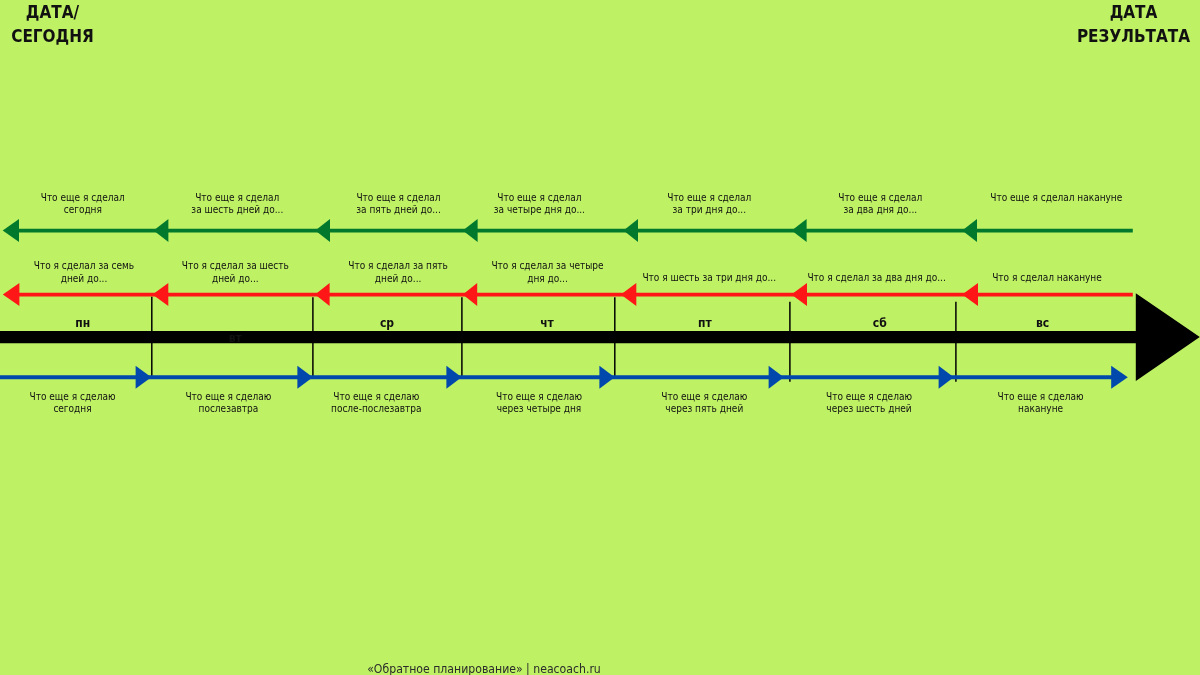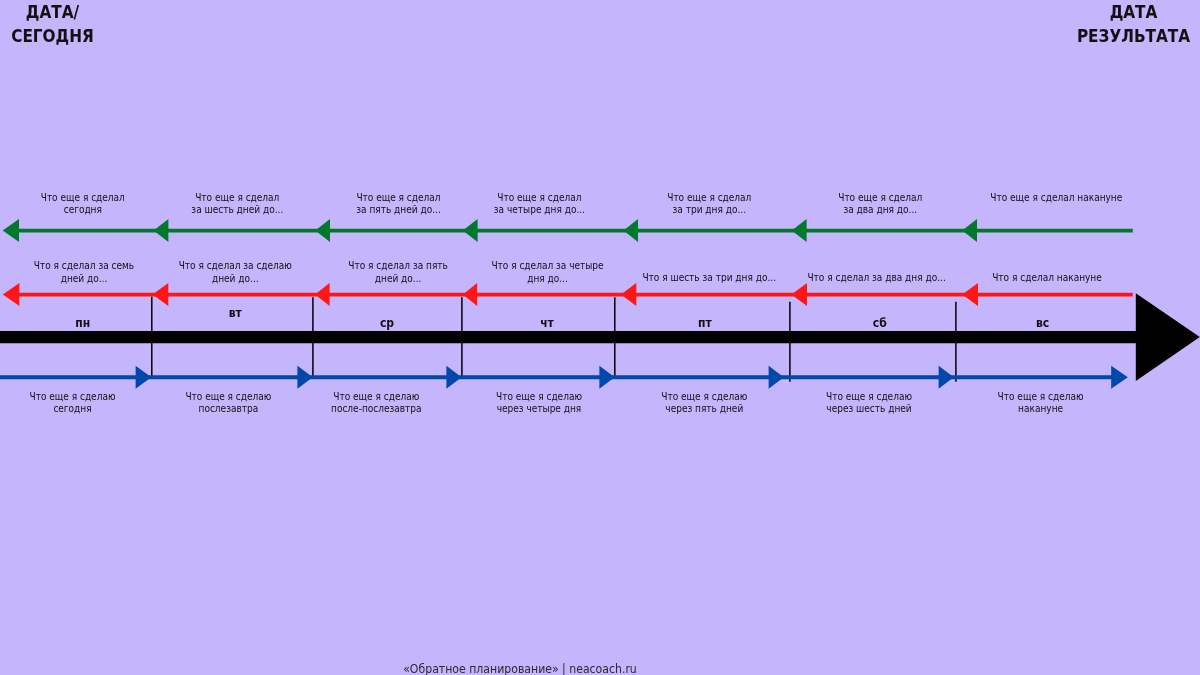--- a/index.html
+++ b/index.html
@@ -1,30 +1,30 @@
 <!DOCTYPE html>
 <html><head>
 <meta charset="utf-8">
 <title>timeline</title>
 <style>
   html,body{margin:0;padding:0;}
   body{width:1200px;height:675px;background:#d9d9d9;overflow:hidden;
        font-family:"DejaVu Sans Condensed","DejaVu Sans",sans-serif;
        -webkit-font-smoothing:antialiased;}
-  .stage{position:relative;width:1200px;height:675px;background:#c4b5fd;}
+  .stage{position:relative;width:1200px;height:675px;background:#bef264;}
   svg.diagram{position:absolute;left:0;top:0;}
   .hdr{position:absolute;font-weight:bold;font-size:17px;line-height:24.2px;color:#111111;text-align:center;}
   #hdr-left{left:0px;top:-0.2px;width:105px;}
   #hdr-right{left:1051px;top:-0.2px;width:165px;}
   .lbl{position:absolute;font-weight:normal;font-size:10px;line-height:12.6px;color:#111111;text-align:center;
        transform:translateX(-50%);white-space:nowrap;}
   .day{position:absolute;font-weight:bold;font-size:12px;line-height:12px;color:#111111;text-align:center;
        transform:translateX(-50%);white-space:nowrap;}
   #footer{position:absolute;left:0;width:968px;line-height:14px;top:661.5px;text-align:center;font-size:12.15px;
-          color:#2b2b2b;font-family:"DejaVu Sans Condensed","DejaVu Sans",sans-serif;font-weight:normal;margin-left:36px;}
+          color:#2b2b2b;font-family:"DejaVu Sans Condensed","DejaVu Sans",sans-serif;font-weight:normal;}
 </style>
 </head>
 <body>
 
 <div class="stage">
 <svg class="diagram" width="1200" height="675" viewBox="0 0 1200 675" shape-rendering="geometricPrecision">
 <g>
   <line x1="18.2" y1="230.6" x2="1132.8" y2="230.6" stroke="#00792d" stroke-width="3.9"></line>
   <polygon points="2.70,230.60 19.00,219.10 19.00,242.10" fill="#00792d"></polygon>
   <polygon points="153.60,230.60 168.40,219.10 168.40,242.10" fill="#00792d"></polygon>
@@ -100,21 +100,21 @@
   <div class="lbl" style="left:1056.3px;top:191.5px;">
     <div>Что еще я сделал накануне</div>
   </div>
 </div>
 <div>
   <div class="lbl" style="left:84.0px;top:260.1px;">
     <div>Что я сделал за семь</div>
     <div>дней до...</div>
   </div>
   <div class="lbl" style="left:235.3px;top:260.1px;">
-    <div>Что я сделал за сделаю</div>
+    <div>Что я сделал за шесть</div>
     <div>дней до...</div>
   </div>
   <div class="lbl" style="left:398.1px;top:260.1px;">
     <div>Что я сделал за пять</div>
     <div>дней до...</div>
   </div>
   <div class="lbl" style="left:547.5px;top:260.1px;">
     <div>Что я сделал за четыре</div>
     <div>дня до...</div>
   </div>
@@ -153,21 +153,21 @@
     <div>Что еще я сделаю</div>
     <div>через шесть дней</div>
   </div>
   <div class="lbl" style="left:1040.6px;top:390.5px;">
     <div>Что еще я сделаю</div>
     <div>накануне</div>
   </div>
 </div>
 <div>
   <div class="day" style="left:82.8px;top:316.7px;">пн</div>
-  <div class="day" style="left:235.3px;top:307px;">вт</div>
+  <div class="day" style="left:235.3px;top:332px;">вт</div>
   <div class="day" style="left:387.0px;top:316.7px;">ср</div>
   <div class="day" style="left:523px;top:316.7px;margin-left:24px;">чт</div>
   <div class="day" style="left:704.9px;top:316.7px;">пт</div>
   <div class="day" style="left:879.8px;top:316.7px;">сб</div>
   <div class="day" style="left:1042.5px;top:316.7px;">вс</div>
 </div>
 <div id="footer">«Обратное планирование» | neacoach.ru</div>
 </div>
 
 </body></html>

